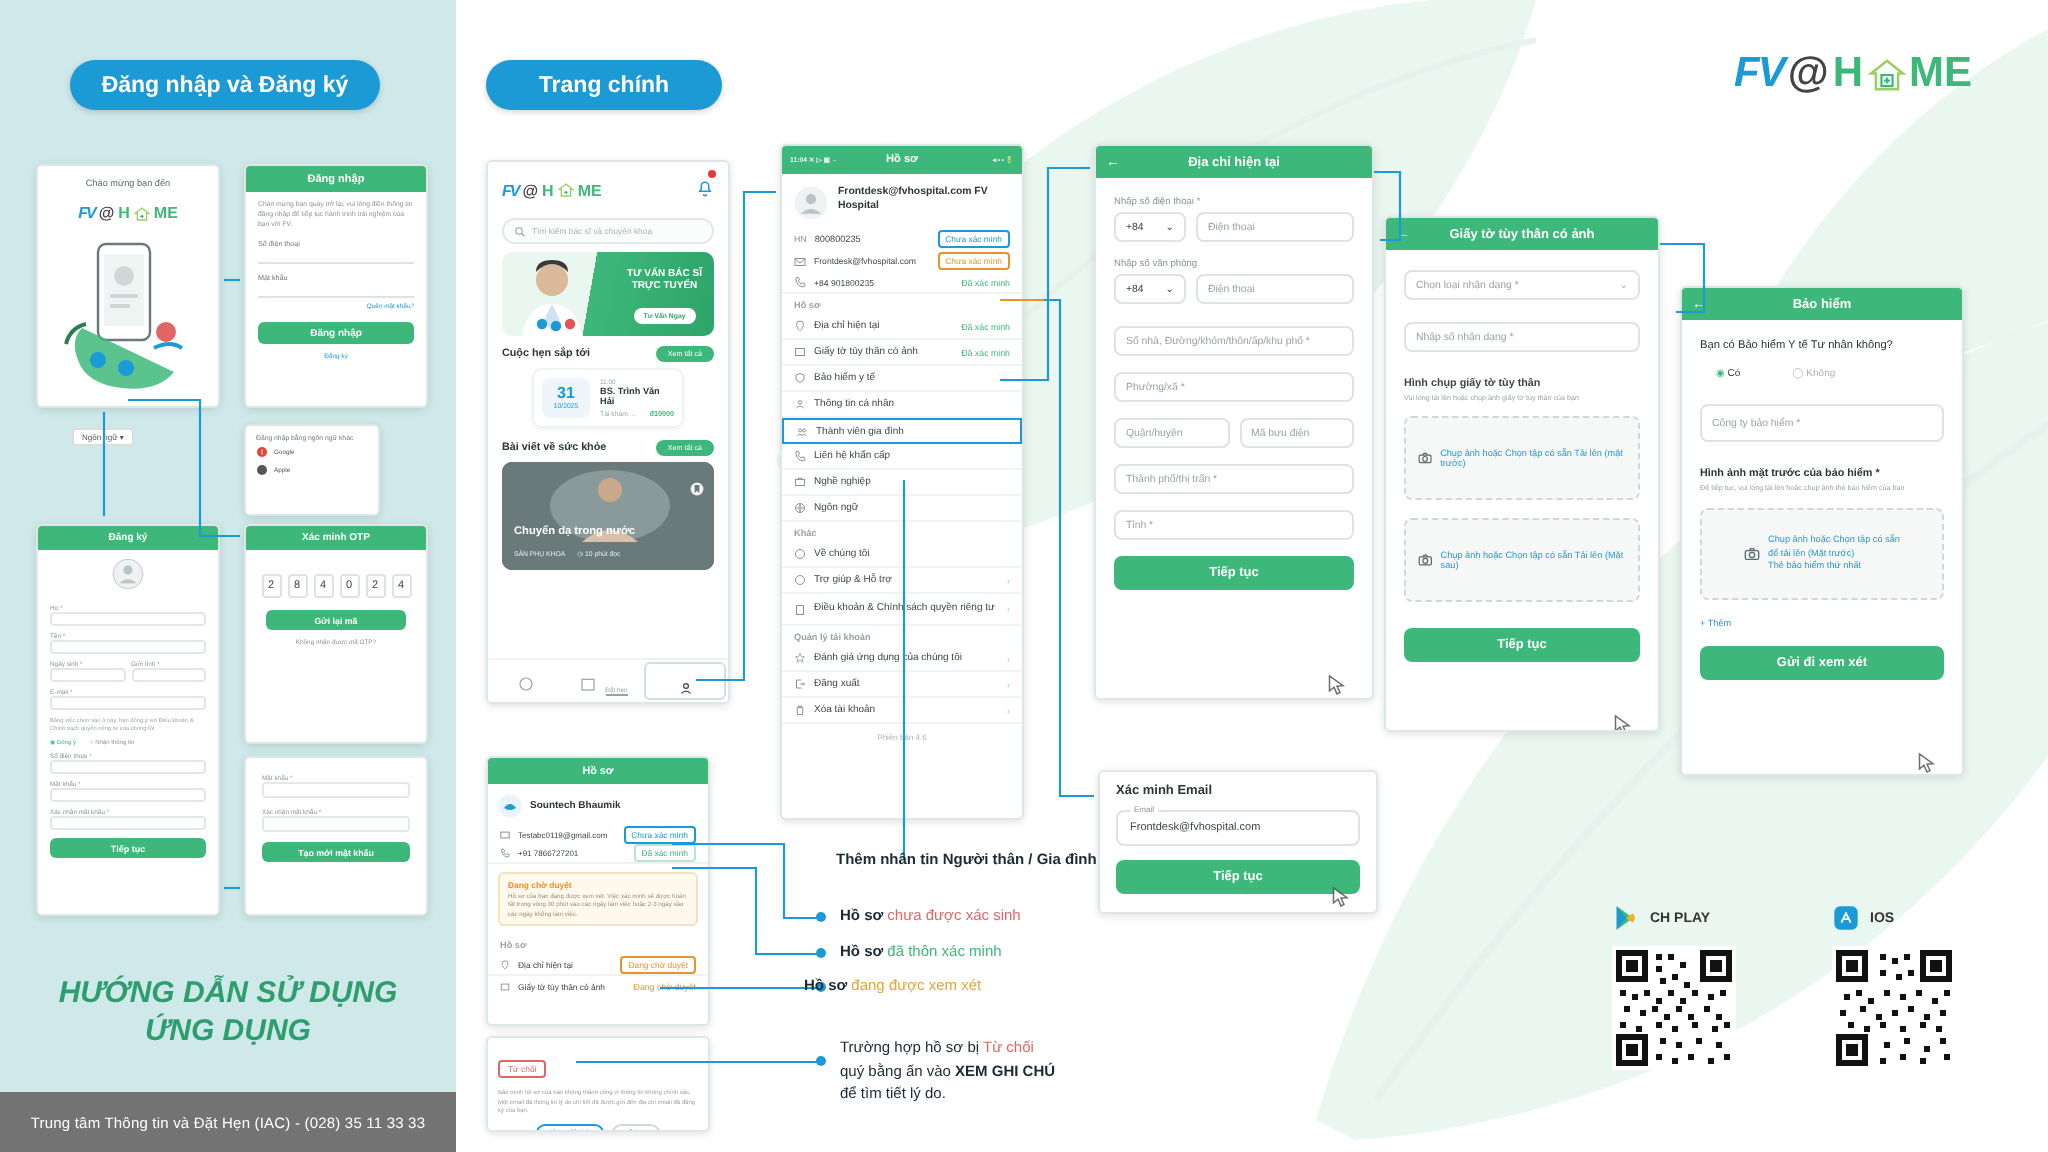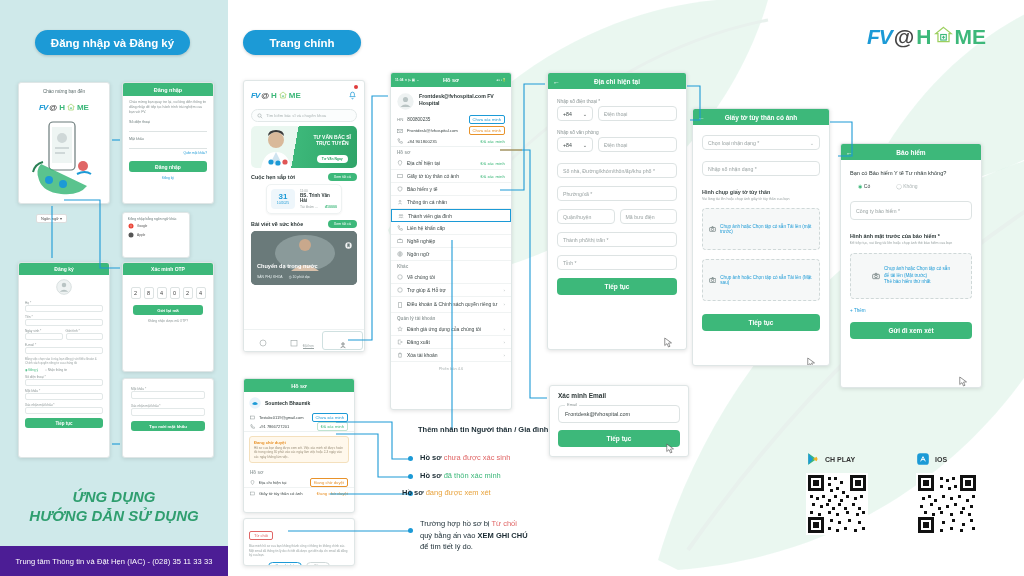--- a/index.html
+++ b/index.html
@@ -11,21 +11,21 @@
   }
   #root { position: absolute; inset: 0; }
 
   
   .left-col {
     position: absolute; left: 0; top: 0; width: 228px; height: 576px;
     background: #cfe9ea;
   }
   .left-footer {
     position: absolute; left: 0; bottom: 0; width: 228px; height: 30px;
-    background: #4c1d95; color: #fff; display: flex; align-items: center;
+    background: #737373; color: #fff; display: flex; align-items: center;
     justify-content: center; font-size: 7.5px; letter-spacing: .1px;
   }
   .guide-title {
     position: absolute; left: 0; top: 488px; width: 228px; text-align: center;
     color: #2f9e6f; font-style: italic; font-weight: bold; font-size: 15px;
     line-height: 1.25;
   }
 
   
   .right-bg {
@@ -40,21 +40,21 @@
   
   .pill {
     position: absolute; background: #1c9ad6; color: #fff;
     border-radius: 20px; display: flex; align-items: center; justify-content: center;
     font-size: 11.5px; font-weight: bold; box-shadow: 0 1px 3px rgba(0,0,0,.18);
   }
   #pill-login { left: 35px; top: 30px; width: 155px; height: 25px; }
   #pill-main  { left: 243px; top: 30px; width: 118px; height: 25px; }
 
   
-  .brand { display: inline-flex; align-items: flex-start; gap: 2px; font-weight: bold; }
+  .brand { display: inline-flex; align-items: center; gap: 2px; font-weight: bold; }
   .brand .fv { color: #1c9ad6; font-style: italic; letter-spacing: -1px; }
   .brand .at { color: #444; }
   .brand .h  { color: #3db87a; }
   .brand .me { color: #3db87a; }
   #brand-top { position: absolute; right: 38px; top: 25px; font-size: 21px; }
 
   
   .phone {
     position: absolute; background: #fff; border: 1px solid #dfe6e6;
     border-radius: 3px; box-shadow: 0 1px 4px rgba(0,0,0,.12); overflow: hidden;
@@ -129,22 +129,22 @@
       <path d="M40 430 C 160 260, 300 130, 460 40" stroke="#2a7f55" stroke-width="4" fill="none"></path>
     </svg>
     <svg class="leaf" style="left:640px;top:-40px;" width="330" height="250" viewBox="0 0 330 250">
       <path d="M10 200 C 90 60, 220 10, 320 20 C 280 140, 160 230, 20 230 Z" fill="#3db87a"></path>
     </svg>
   </div>
 
   <div class="left-col"></div>
 
   <div class="guide-title">
+    <div>HƯỚNG DẪN SỬ DỤNG</div>
     <div>ỨNG DỤNG</div>
-    <div>HƯỚNG DẪN SỬ DỤNG</div>
   </div>
   <div class="left-footer">Trung tâm Thông tin và Đặt Hẹn (IAC) - (028) 35 11 33 33</div>
 
   <div class="pill" id="pill-login">Đăng nhập và Đăng ký</div>
   <div class="pill" id="pill-main">Trang chính</div>
 
   <div class="brand" id="brand-top">
     <span class="fv">FV</span>
       <span class="at">@</span>
       <span class="h">H</span>

